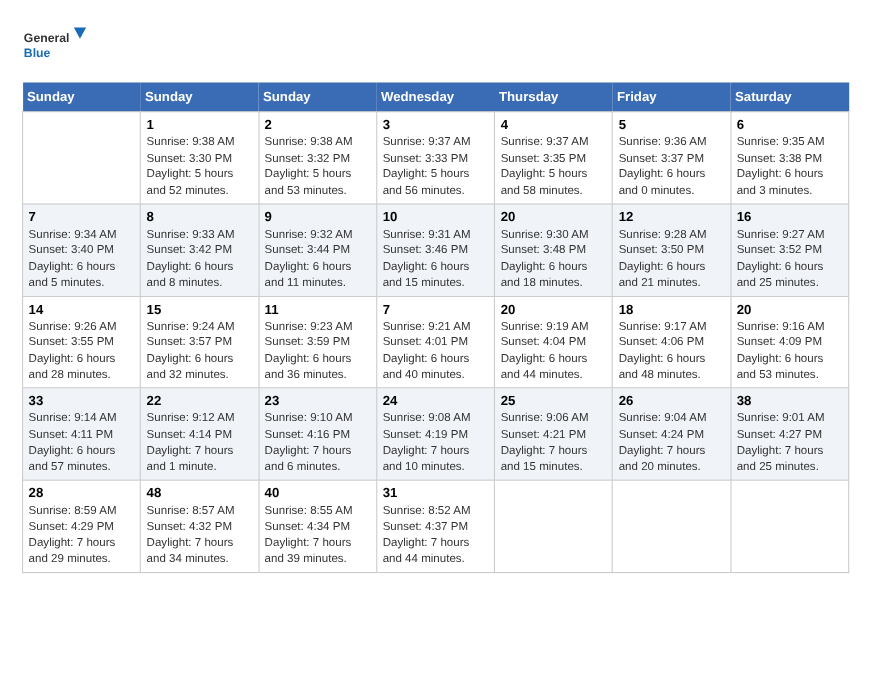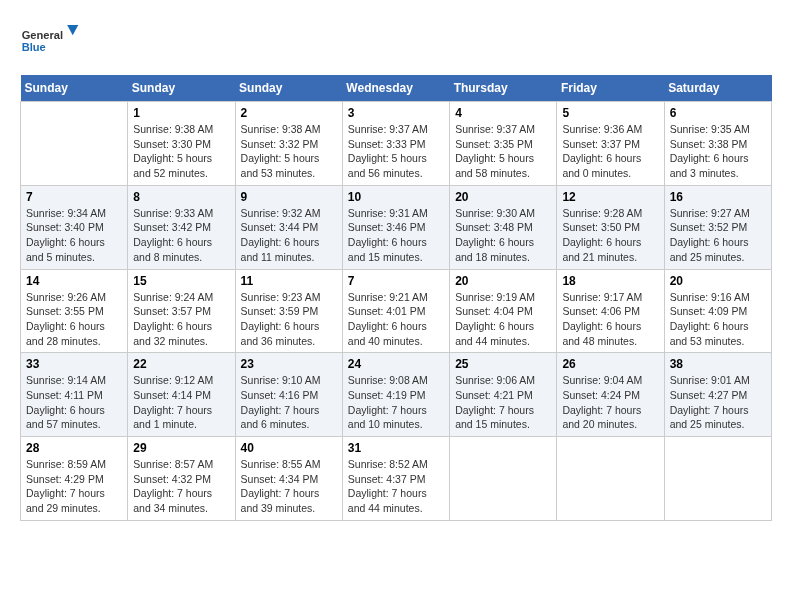--- a/index.html
+++ b/index.html
@@ -163,21 +163,21 @@
         <td><span class="day-number">25</span>
         <span class="cell-text">Sunrise: 9:06 AM<br>Sunset: 4:21 PM<br>Daylight: 7 hours and 15 minutes.</span></td>
         <td><span class="day-number">26</span>
         <span class="cell-text">Sunrise: 9:04 AM<br>Sunset: 4:24 PM<br>Daylight: 7 hours and 20 minutes.</span></td>
         <td><span class="day-number">38</span>
         <span class="cell-text">Sunrise: 9:01 AM<br>Sunset: 4:27 PM<br>Daylight: 7 hours and 25 minutes.</span></td>
       </tr>
       <tr>
         <td><span class="day-number">28</span>
         <span class="cell-text">Sunrise: 8:59 AM<br>Sunset: 4:29 PM<br>Daylight: 7 hours and 29 minutes.</span></td>
-        <td><span class="day-number">29</span>
+        <td><span class="day-number">48</span>
         <span class="cell-text">Sunrise: 8:57 AM<br>Sunset: 4:32 PM<br>Daylight: 7 hours and 34 minutes.</span></td>
         <td><span class="day-number">40</span>
         <span class="cell-text">Sunrise: 8:55 AM<br>Sunset: 4:34 PM<br>Daylight: 7 hours and 39 minutes.</span></td>
         <td><span class="day-number">31</span>
         <span class="cell-text">Sunrise: 8:52 AM<br>Sunset: 4:37 PM<br>Daylight: 7 hours and 44 minutes.</span></td>
         <td class="empty-cell"></td>
         <td class="empty-cell"></td>
         <td class="empty-cell"></td>
       </tr>
     </tbody>

